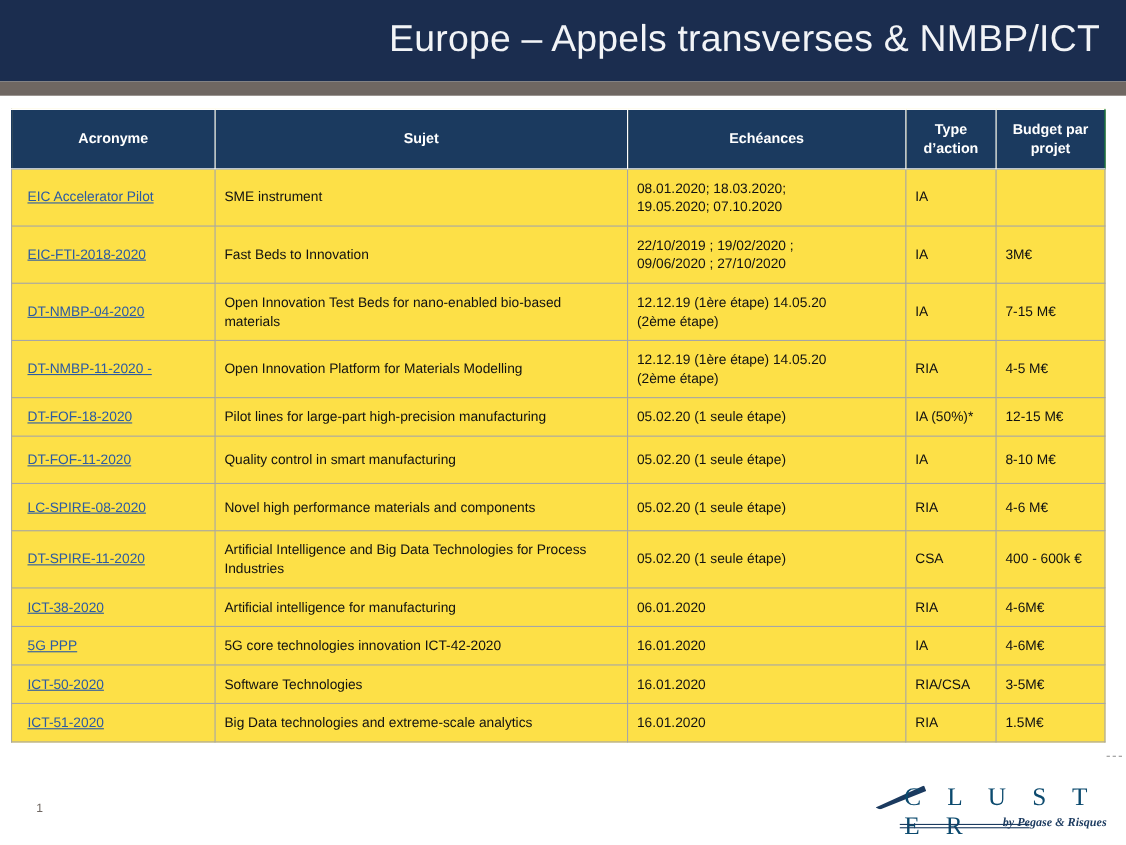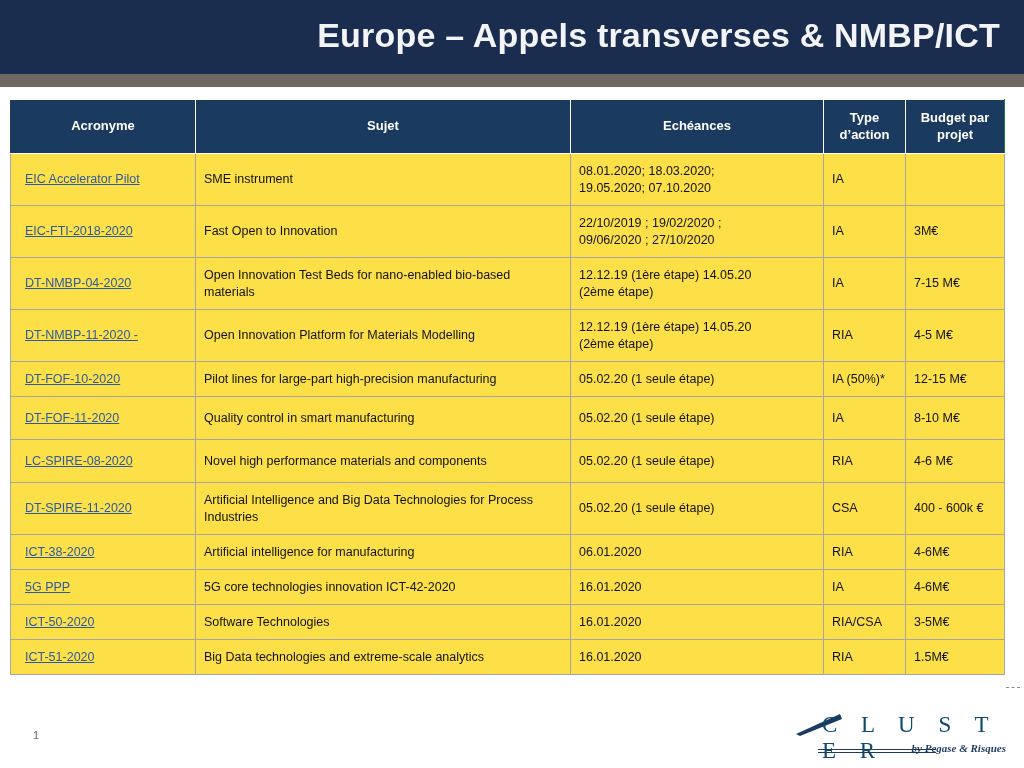--- a/index.html
+++ b/index.html
@@ -19,21 +19,21 @@
   
   .title-band {
     position: absolute; left: 0; top: 0;
     width: 1024px; height: 74px;
     background: #1b2d4f;
   }
   .title-text {
     position: absolute; right: 24px; top: 16px;
     color: #f2f4f7;
     font-size: 34px;
-    font-weight: 700;
+    font-weight: 400;
     letter-spacing: 0.2px;
     white-space: nowrap;
     font-family: "Liberation Sans", sans-serif;
   }
   .title-rule {
     position: absolute; left: 0; top: 74px;
     width: 1024px; height: 13px;
     background: #6f6762;
   }
 
@@ -184,21 +184,21 @@
           <tr class="h-tall">
             <td class="cell-acronym"><span class="acronym-link">EIC Accelerator Pilot</span></td>
             <td class="cell-subject">SME instrument</td>
             <td class="cell-deadline">08.01.2020; 18.03.2020;
 19.05.2020; 07.10.2020</td>
             <td class="cell-type">IA</td>
             <td class="cell-budget"></td>
           </tr>
           <tr class="h-tall">
             <td class="cell-acronym"><span class="acronym-link">EIC-FTI-2018-2020</span></td>
-            <td class="cell-subject">Fast Open to Innovation</td>
+            <td class="cell-subject">Fast Beds to Innovation</td>
             <td class="cell-deadline">22/10/2019 ; 19/02/2020 ;
 09/06/2020 ; 27/10/2020</td>
             <td class="cell-type">IA</td>
             <td class="cell-budget">3M€</td>
           </tr>
           <tr class="h-tall">
             <td class="cell-acronym"><span class="acronym-link">DT-NMBP-04-2020</span></td>
             <td class="cell-subject">Open Innovation Test Beds for nano-enabled bio-based materials</td>
             <td class="cell-deadline">12.12.19 (1ère étape) 14.05.20
 (2ème étape)</td>
@@ -207,21 +207,21 @@
           </tr>
           <tr class="h-tall">
             <td class="cell-acronym"><span class="acronym-link">DT-NMBP-11-2020 -</span></td>
             <td class="cell-subject">Open Innovation Platform for Materials Modelling</td>
             <td class="cell-deadline">12.12.19 (1ère étape) 14.05.20
 (2ème étape)</td>
             <td class="cell-type">RIA</td>
             <td class="cell-budget">4-5 M€</td>
           </tr>
           <tr class="h-short">
-            <td class="cell-acronym"><span class="acronym-link">DT-FOF-10-2020</span></td>
+            <td class="cell-acronym"><span class="acronym-link">DT-FOF-18-2020</span></td>
             <td class="cell-subject">Pilot lines for large-part high-precision manufacturing</td>
             <td class="cell-deadline">05.02.20 (1 seule étape)</td>
             <td class="cell-type">IA (50%)*</td>
             <td class="cell-budget">12-15 M€</td>
           </tr>
           <tr class="h-mid">
             <td class="cell-acronym"><span class="acronym-link">DT-FOF-11-2020</span></td>
             <td class="cell-subject">Quality control in smart manufacturing</td>
             <td class="cell-deadline">05.02.20 (1 seule étape)</td>
             <td class="cell-type">IA</td>

